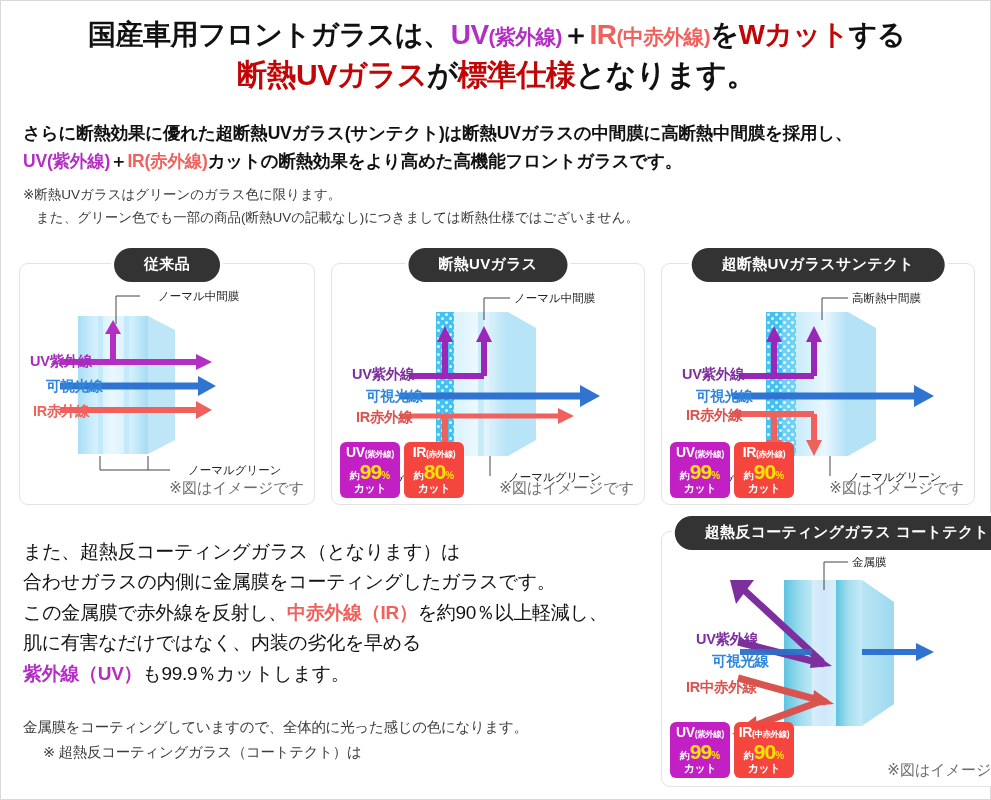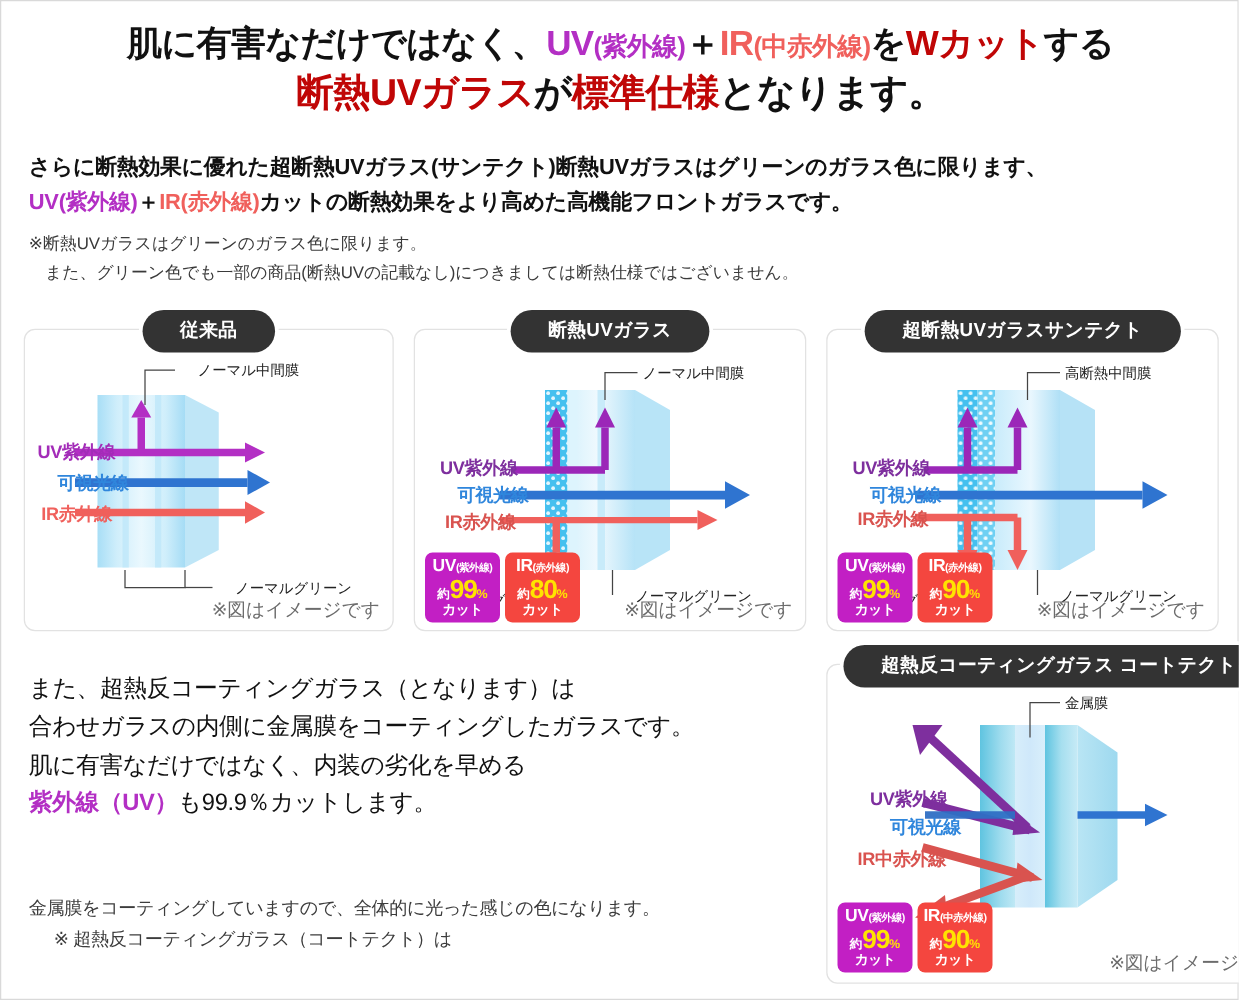--- a/index.html
+++ b/index.html
@@ -109,26 +109,26 @@
   .bnote div:nth-child(2){padding-left:20px;}
 
   svg{display:block;}
 </style>
 </head>
 <body>
 
 <div class="page">
 
   <div class="headline">
-    <div class="hl-line hl1"><span class="c-black">肌に有害なだけではなく、</span><span class="c-uv">UV</span><span class="c-uv sm">(紫外線)</span><span class="c-black">＋</span><span class="c-ir">IR</span><span class="c-ir sm">(中赤外線)</span><span class="c-black">を</span><span class="c-red">Wカット</span><span class="c-black">する</span></div>
+    <div class="hl-line hl1"><span class="c-black">国産車用フロントガラスは、</span><span class="c-uv">UV</span><span class="c-uv sm">(紫外線)</span><span class="c-black">＋</span><span class="c-ir">IR</span><span class="c-ir sm">(中赤外線)</span><span class="c-black">を</span><span class="c-red">Wカット</span><span class="c-black">する</span></div>
     <div class="hl-line hl2"><span class="c-red">断熱UVガラス</span><span class="c-black">が</span><span class="c-red">標準仕様</span><span class="c-black">となります。</span></div>
   </div>
 
   <div class="subpara">
-    <div><span class="c-black">さらに断熱効果に優れた超断熱UVガラス(サンテクト)断熱UVガラスはグリーンのガラス色に限ります、</span></div>
+    <div><span class="c-black">さらに断熱効果に優れた超断熱UVガラス(サンテクト)は断熱UVガラスの中間膜に高断熱中間膜を採用し、</span></div>
     <div><span class="c-uv">UV(紫外線)</span><span class="c-black">＋</span><span class="c-ir">IR(赤外線)</span><span class="c-black">カットの断熱効果をより高めた高機能フロントガラスです。</span></div>
   </div>
 
   <div class="topnote">
     <div>※断熱UVガラスはグリーンのガラス色に限ります。</div>
     <div>また、グリーン色でも一部の商品(断熱UVの記載なし)につきましては断熱仕様ではございません。</div>
   </div>
 
   <div class="panel" id="panel1">
     <div class="pill">従来品</div>
@@ -393,20 +393,21 @@
         <span class="b-bot">カット</span>
       </div>
     </div>
 
     <div class="imgnote">※図はイメージです</div>
   </div>
 
   <div class="btext">
     <div><span class="c-black">また、超熱反コーティングガラス（となります）は</span></div>
     <div><span class="c-black">合わせガラスの内側に金属膜をコーティングしたガラスです。</span></div>
+    <div><span class="c-black">この金属膜で赤外線を反射し、</span><span class="c-ir">中赤外線（IR）</span><span class="c-black">を約90％以上軽減し、</span></div>
     <div><span class="c-black">肌に有害なだけではなく、内装の劣化を早める</span></div>
     <div><span class="c-uv">紫外線（UV）</span><span class="c-black">も99.9％カットします。</span></div>
   </div>
 
   <div class="bnote">
     <div>金属膜をコーティングしていますので、全体的に光った感じの色になります。</div>
     <div>※ 超熱反コーティングガラス（コートテクト）は</div>
   </div>
 
 </div>

